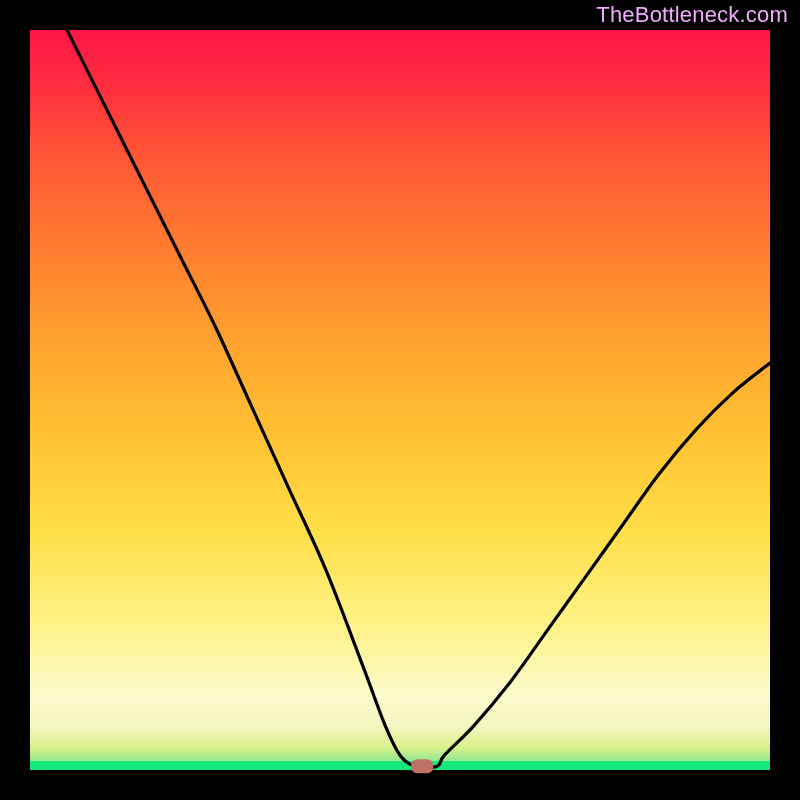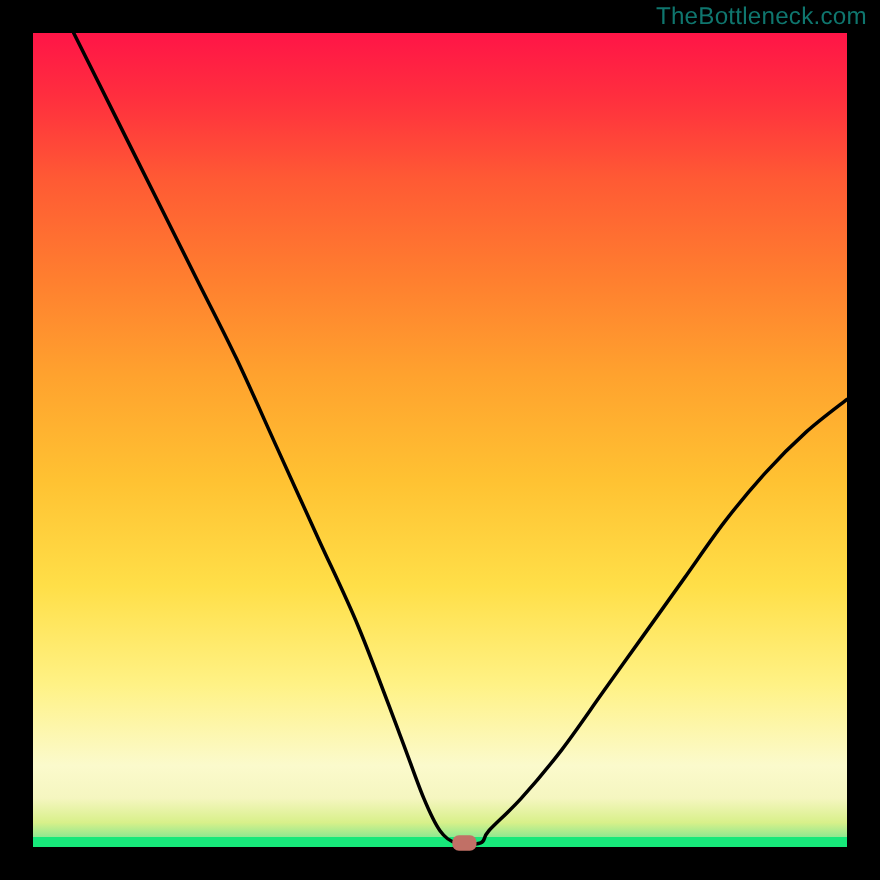--- a/index.html
+++ b/index.html
@@ -40,21 +40,21 @@
       #ff5a34 82%,
       #ff2f3e 92%,
       #ff1547 100%
     );
   }
   
   .watermark {
     position: absolute;
     top: 2px;
     right: 12px;
-    color: #0f766e;
+    color: #f0abfc;
     font-size: 22px;
     font-weight: 500;
     letter-spacing: 0.2px;
     user-select: none;
   }
   
   svg.curve {
     position: absolute;
     left: 0;
     top: 0;

